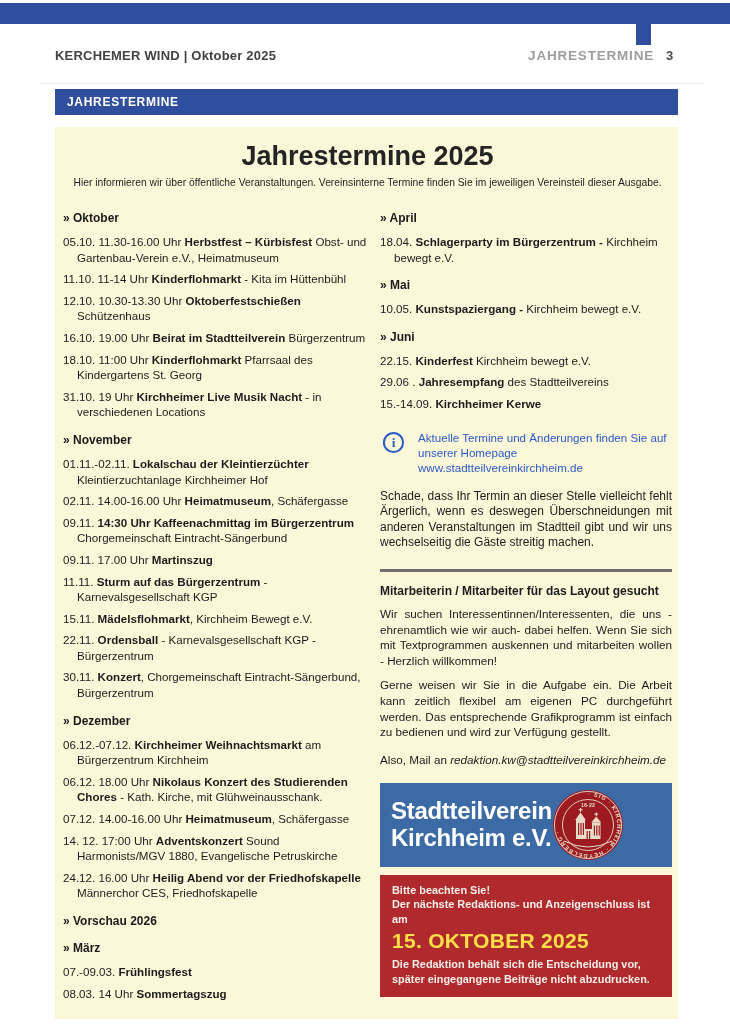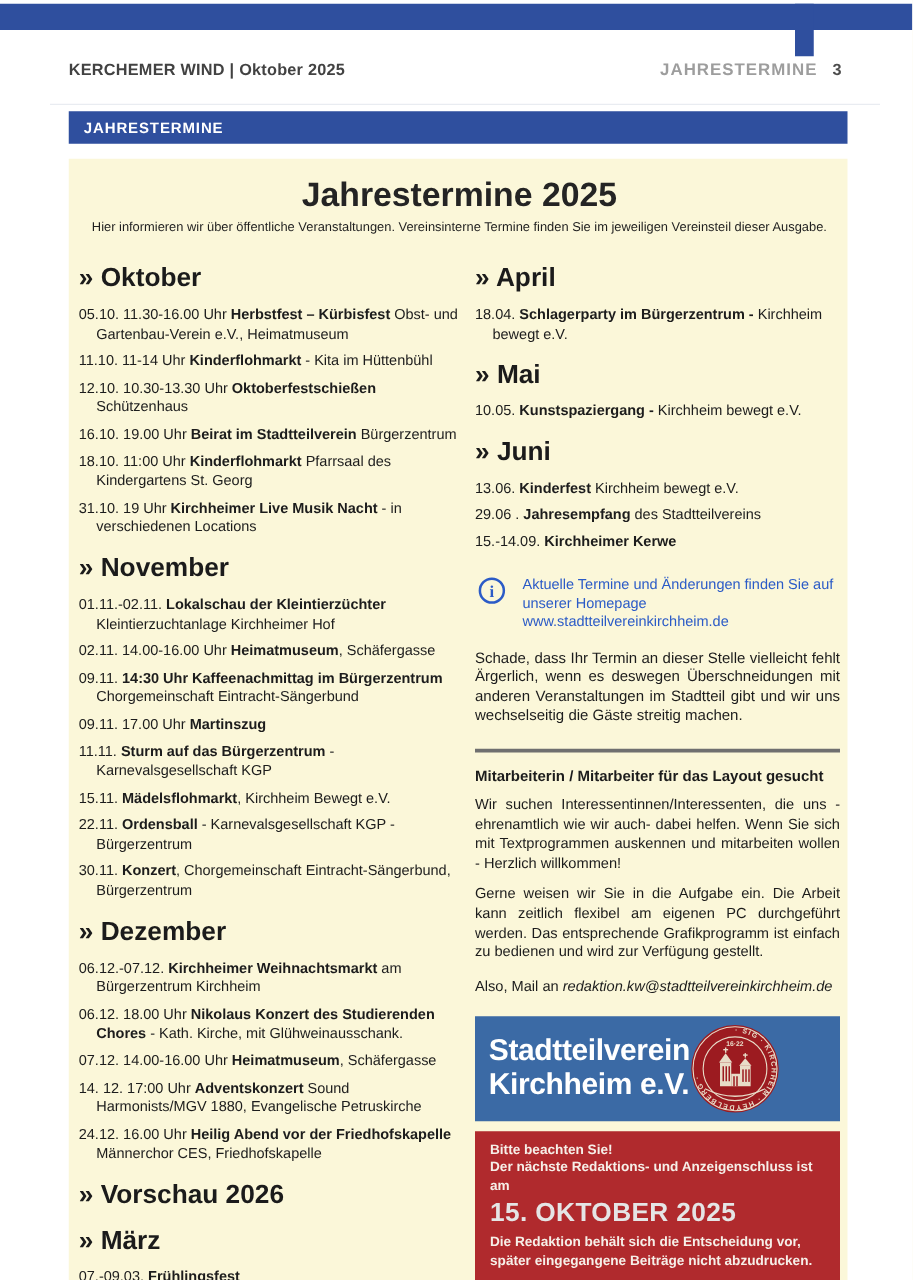--- a/index.html
+++ b/index.html
@@ -13,39 +13,39 @@
   .header-line{position:absolute;left:40px;right:26px;top:83px;height:1px;background:#e9ecf1;}
   .banner{position:absolute;left:55px;top:89px;width:623px;height:26px;background:#2f4f9e;box-sizing:border-box;
           color:#ffffff;font-size:12px;font-weight:bold;letter-spacing:.7px;line-height:26px;padding-left:12px;}
   .panel{position:absolute;left:55px;top:127px;width:623px;min-height:846px;background:#fbf7d9;
          box-sizing:border-box;padding:10px 6px 12px 8px;}
   .panel-title{text-align:center;font-size:27px;font-weight:bold;color:#242424;margin:4px 0 5px;}
   .panel-subtitle{text-align:center;font-size:10.3px;color:#1f1f1f;margin:0 0 10px;}
   .cols{display:flex;gap:13px;}
   .col-left{width:304px;}
   .col-right{width:292px;}
-  .month-heading{font-size:21px;font-weight:bold;color:#1b1b1b;margin:13px 0 9px;}
+  .month-heading{font-size:12px;font-weight:bold;color:#1b1b1b;margin:13px 0 9px;}
   .event{font-size:11.6px;line-height:15.6px;margin:0 0 6px;padding-left:14px;text-indent:-14px;}
   .event b{font-weight:bold;}
   .info-note{display:flex;gap:13px;margin:18px 2px 14px 2px;color:#2b5bc7;align-items:flex-start;}
   .info-icon{flex:0 0 auto;margin-top:1px;}
   .info-text{font-size:11.6px;line-height:15px;}
   .notice{font-size:12px;line-height:15.6px;text-align:justify;margin:8px 0 0;}
   .divider{height:3px;background:#6f6f6f;margin:18px 0 12px;}
   .layout-heading{font-size:12px;font-weight:bold;margin:0 0 8px;}
   .layout-para{font-size:11.7px;line-height:15.6px;text-align:justify;margin:0 0 9px;}
   .mail-line{font-size:11.7px;margin:13px 0 0;}
   .mail-line em{font-style:italic;}
   .club-box{margin-top:17px;background:#3b6aa5;height:84px;display:flex;align-items:center;
             justify-content:flex-start;padding:0 7px 0 11px;box-sizing:border-box;}
   .club-name{color:#ffffff;font-weight:bold;font-size:24px;line-height:1.12;letter-spacing:-.3px;}
   .seal{width:72px;height:72px;flex:0 0 auto;}
   .deadline-box{margin-top:8px;background:#b02a2d;color:#f6efe8;padding:8px 12px 10px;box-sizing:border-box;}
   .dl-small{font-size:10.9px;font-weight:bold;line-height:14.6px;}
-  .dl-date{font-size:21px;font-weight:bold;color:#e5e5e5;margin:3px 0 4px;letter-spacing:.3px;}
+  .dl-date{font-size:21px;font-weight:bold;color:#fde047;margin:3px 0 4px;letter-spacing:.3px;}
 </style>
 </head>
 <body>
 
 <div class="page">
   <div class="topbar"></div>
   <div class="toptab"></div>
 
   <div class="header-left">KERCHEMER WIND | Oktober 2025</div>
   <div class="header-right">JAHRESTERMINE</div>
@@ -88,21 +88,21 @@
           <p class="event"><span>08.03. 14 Uhr </span><b>Sommertagszug</b></p>
         </div>
 
       <div class="col-right">
         <div id="right-sections">
             <div class="month-heading">» April</div>
             <p class="event"><span>18.04. </span><b>Schlagerparty im Bürgerzentrum -</b><span> Kirchheim bewegt e.V.</span></p>
             <div class="month-heading">» Mai</div>
             <p class="event"><span>10.05. </span><b>Kunstspaziergang -</b><span> Kirchheim bewegt e.V.</span></p>
             <div class="month-heading">» Juni</div>
-            <p class="event"><span>13.06. </span><b>Kinderfest</b><span> Kirchheim bewegt e.V.</span></p>
+            <p class="event"><span>22.15. </span><b>Kinderfest</b><span> Kirchheim bewegt e.V.</span></p>
             <p class="event"><span>29.06 . </span><b>Jahresempfang</b><span> des Stadtteilvereins</span></p>
             <p class="event"><span>15.-14.09. </span><b>Kirchheimer Kerwe</b></p>
           </div>
 
         <div class="info-note">
           <span class="info-icon">
             <svg width="23" height="23" viewBox="0 0 24 24">
               <circle cx="12" cy="12" r="10" fill="none" stroke="#2b5bc7" stroke-width="2.1"></circle>
               <text x="12" y="17.2" text-anchor="middle" font-family="Liberation Serif, serif" font-size="14" font-weight="bold" fill="#2b5bc7">i</text>
             </svg>

